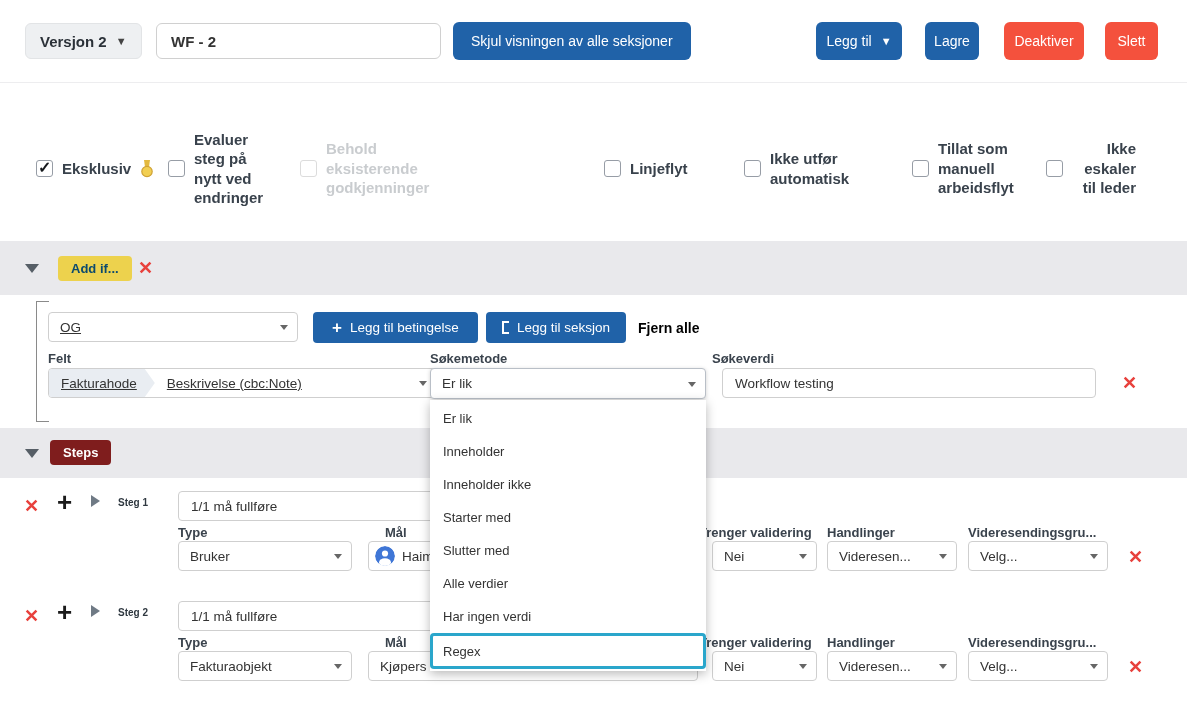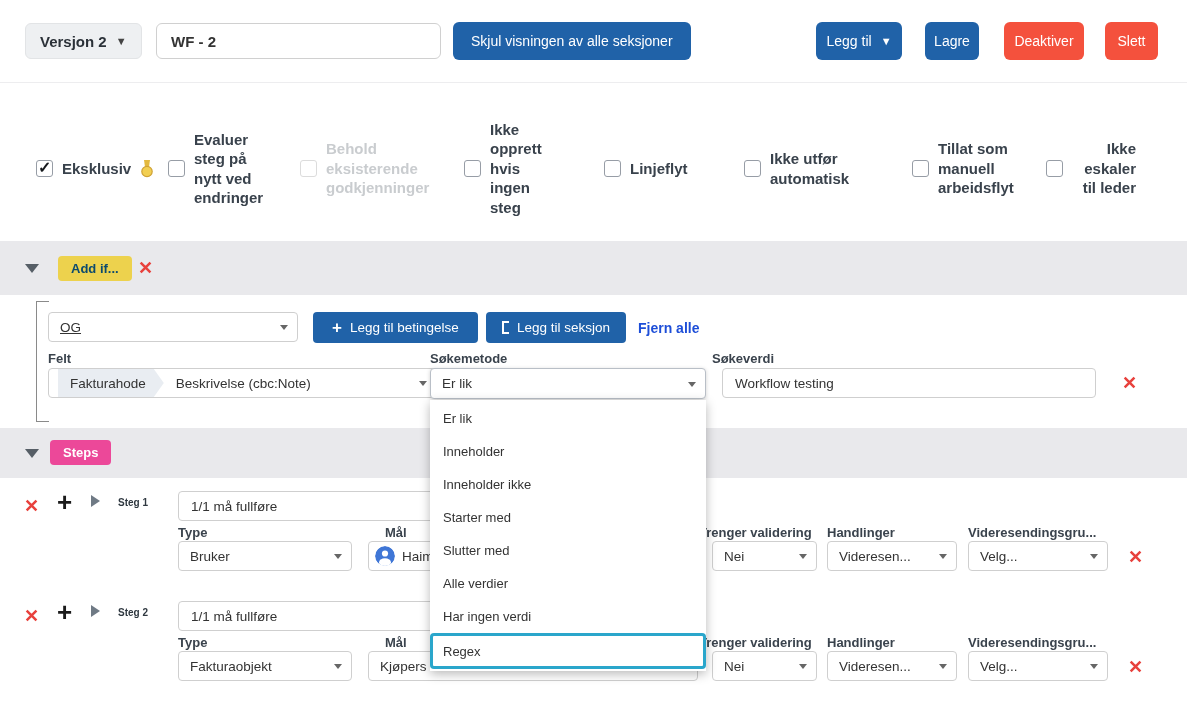--- a/index.html
+++ b/index.html
@@ -36,21 +36,21 @@
   .opt-label { font-size:15px; font-weight:700; color:#39424c; line-height:1.3; }
   .opt.disabled .opt-label { color:#c9cccf; }
 
   
   .bar { background:#e9e9ec; }
   .tri-down { width:0; height:0; border-left:7px solid transparent; border-right:7px solid transparent;
               border-top:9px solid #565e66; }
   .pill { position:absolute; display:flex; align-items:center; border-radius:4px; padding:0 13px;
           height:25px; font-size:13px; font-weight:700; }
   .pill-yellow { background:#edd24d; color:#0c4a6e; }
-  .pill-dark { background:#ec4899; color:#fff; }
+  .pill-dark { background:#7f1d1d; color:#fff; }
 
   .x { color:#e8413c; font-size:18px; font-weight:700; line-height:1; cursor:pointer; }
 
   
   .select { position:absolute; height:30px; background:#fff; border:1px solid #cfcfcf; border-radius:4px;
             display:flex; align-items:center; padding:0 24px 0 11px; font-size:13.5px; color:#333;
             cursor:pointer; overflow:hidden; white-space:nowrap; }
   .sel-caret { position:absolute; right:9px; top:50%; margin-top:-2px; width:0; height:0;
                border-left:4px solid transparent; border-right:4px solid transparent;
                border-top:5px solid #666; }
@@ -58,21 +58,21 @@
   .txt-input { position:absolute; height:30px; border:1px solid #cfcfcf; border-radius:4px;
                padding:0 12px; font-size:13.5px; color:#333; font-family:"Liberation Sans", sans-serif; }
 
   
   .group-bracket { position:absolute; left:36px; top:6px; height:121px; width:13px;
                    border-left:1px solid #8a8a8a; }
   .group-bracket::before, .group-bracket::after { content:""; position:absolute; left:0; width:12px;
                    height:1px; background:#8a8a8a; }
   .group-bracket::before { top:0; } .group-bracket::after { bottom:0; }
 
-  .link-red { position:absolute; color:#1d4ed8; font-size:14px; font-weight:700; cursor:pointer; }
+  .link-red { position:absolute; color:#000000; font-size:14px; font-weight:700; cursor:pointer; }
 
   
   .menu { position:absolute; left:430px; top:400px; width:276px; background:#fff; z-index:40;
           box-shadow:0 3px 10px rgba(0,0,0,.28); padding:2px 0; }
   .menu-item { height:33px; display:flex; align-items:center; padding:0 13px; font-size:13px;
                color:#333; cursor:pointer; }
   .menu-item.hl { box-shadow: inset 0 0 0 3px #2aa6cb; border-radius:4px; height:36px; }
 
   
   .plus-icon { font-size:26px; font-weight:600; color:#1b1b1b; line-height:1; cursor:pointer; }
@@ -126,24 +126,20 @@
       </span>
     </div>
     <div class="opt" style="left:168px;top:13px;">
       <span class="cb"></span>
       <span class="opt-label" style="width:76px;">Evaluer steg på nytt ved endringer</span>
     </div>
     <div class="opt disabled" style="left:300px;top:13px;">
       <span class="cb disabled"></span>
       <span class="opt-label" style="width:106px;">Behold eksisterende godkjenninger</span>
     </div>
-    <div class="opt" style="left:464px;top:13px;">
-      <span class="cb"></span>
-      <span class="opt-label" style="width:62px;">Ikke opprett hvis ingen steg</span>
-    </div>
     <div class="opt" style="left:604px;top:13px;">
       <span class="cb"></span>
       <span class="opt-label">Linjeflyt</span>
     </div>
     <div class="opt" style="left:744px;top:13px;">
       <span class="cb"></span>
       <span class="opt-label" style="width:92px;">Ikke utfør automatisk</span>
     </div>
     <div class="opt" style="left:912px;top:13px;">
       <span class="cb"></span>
@@ -177,21 +173,21 @@
     <div class="btn btn-blue btn-sm" style="left:486px;top:17px;width:140px;height:31px;">
       <span class="bracket-icon"></span>
       <span>Legg til seksjon</span>
     </div>
     <span class="link-red" style="left:638px;top:25px;">Fjern alle</span>
 
     <span class="lbl" style="left:48px;top:56px;">Felt</span>
     <span class="lbl" style="left:430px;top:56px;">Søkemetode</span>
     <span class="lbl" style="left:712px;top:56px;">Søkeverdi</span>
 
-    <div class="select" style="left:48px;top:73px;width:389px;padding-left:9px;">
+    <div class="select" style="left:48px;top:73px;width:389px;padding-left:0;text-decoration:underline;">
       <span style="height:28px;display:flex;align-items:center;background:#e9edf2;padding:0 18px 0 12px;
                    clip-path:polygon(0 0, calc(100% - 10px) 0, 100% 50%, calc(100% - 10px) 100%, 0 100%);">Fakturahode</span>
       <span style="margin-left:12px;">Beskrivelse (cbc:Note)</span>
       <span class="sel-caret"></span>
     </div>
 
     <div class="select" style="left:430px;top:73px;width:276px;height:31px;border-color:#b9bfc7;
                 box-shadow:0 1px 4px rgba(0,0,0,.18);">
       <span>Er lik</span>
       <span class="sel-caret"></span>

